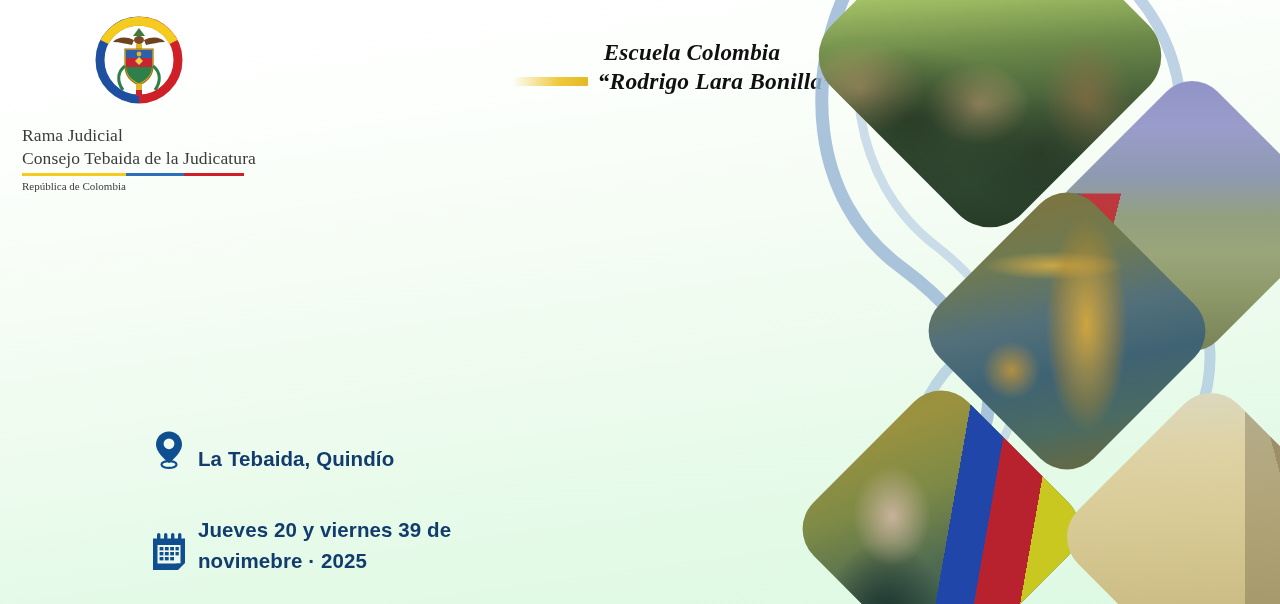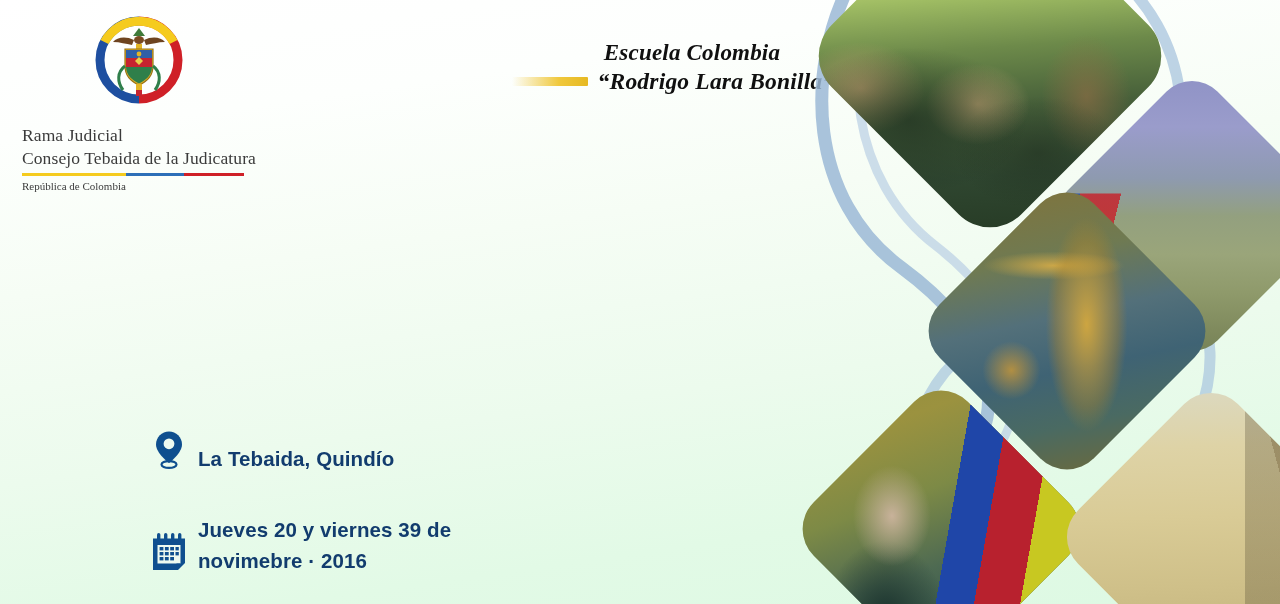--- a/index.html
+++ b/index.html
@@ -257,21 +257,21 @@
             <rect x="9.6" y="25" width="3.8" height="3.4"></rect>
             <rect x="14.9" y="25" width="3.8" height="3.4"></rect>
             <rect x="20.2" y="25" width="3.8" height="3.4"></rect>
           </g>
           <path d="M26.5 31.5 H30.5 L26.5 35.5 Z" fill="#0f4f8f"></path>
         </svg>
       </span>
       <span class="meta-txt">
         <span>Jueves 20 y viernes 39 de</span>
         <br>
-        <span>novimebre · 2016</span>
+        <span>novimebre · 2025</span>
       </span>
     </div>
 
   </div>
 
   <div class="collage">
 
     <svg viewBox="0 0 470 604" aria-hidden="true" style="position:absolute;inset:0;">
       <path d="M42 -20 C-6 70 -2 200 92 268 C176 330 206 404 150 470" fill="none" stroke="#9bb8d6" stroke-width="13" stroke-linecap="round" opacity=".85"></path>
       <path d="M70 -30 C30 60 40 180 126 246 C206 308 232 392 180 460" fill="none" stroke="#b9cfe4" stroke-width="9" stroke-linecap="round" opacity=".7"></path>

